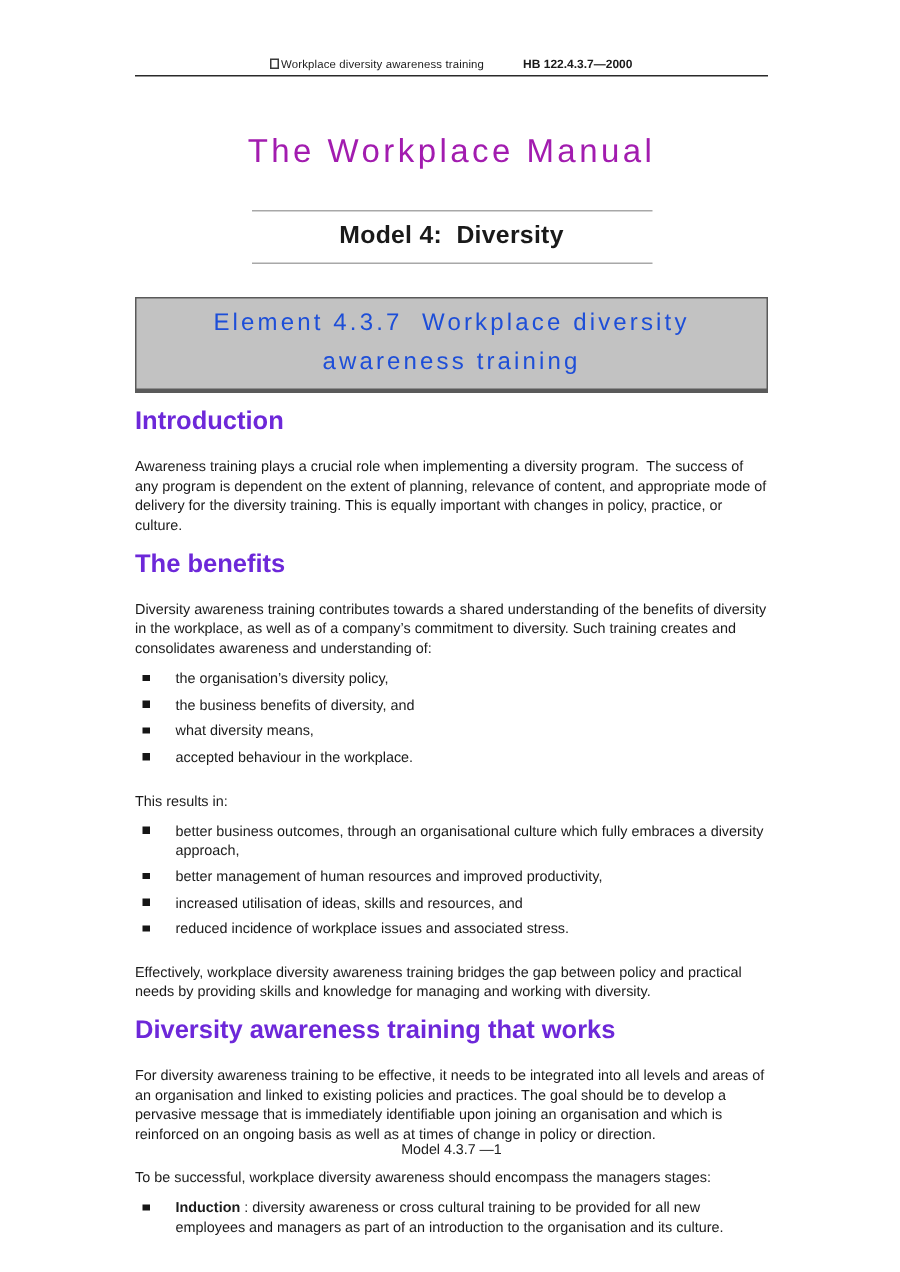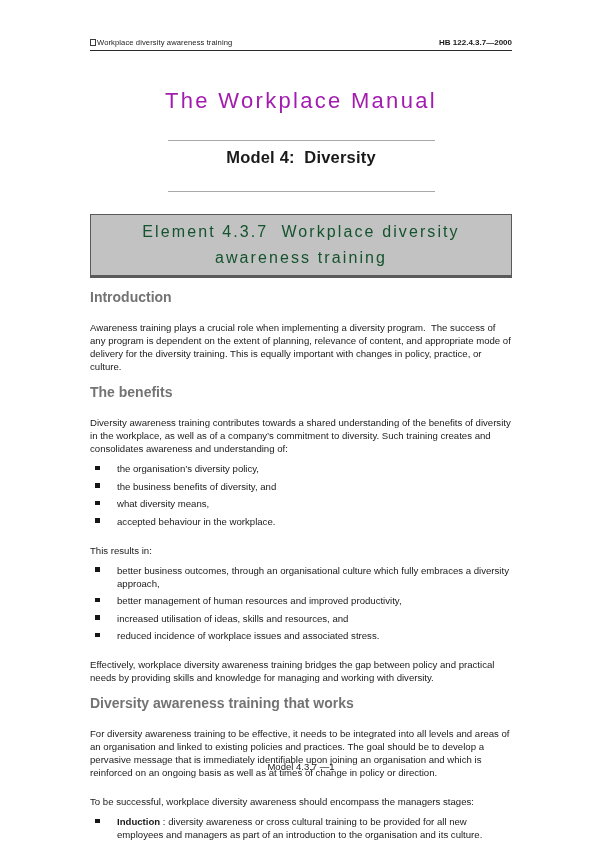--- a/index.html
+++ b/index.html
@@ -9,63 +9,63 @@
     font-family:"Liberation Sans", sans-serif;
     color:#1a1a1a;
     position:relative;
     overflow:hidden;
   }
   .page { position:absolute; inset:0; background:#ffffff; padding:0 88px 0 90px; box-sizing:border-box; }
 
   
   .doc-header {
     margin-top:38px;
-    display:flex; justify-content:space-between; align-items:flex-end;
+    display:flex; justify-content:center; align-items:flex-end;
     border-bottom:1.5px solid #2a2a2a;
     padding-bottom:3px;
   }
   .h-left { font-size:7.6px; letter-spacing:0.1px; }
   .h-right { font-size:8px; font-weight:bold;padding-left:26px; }
   .glyph-box { display:inline-block; width:6px; height:7.5px; border:1px solid #3a3a3a; vertical-align:-1px; margin-right:1px; box-sizing:border-box; }
 
   
   .doc-title {
     margin:37px 0 0; padding:0;
     text-align:center;
     font-size:22px; font-weight:normal; letter-spacing:2.3px;
     color:#a21caf;
   }
 
   
   .model-box {
     width:267px; margin:26px auto 0;
     border-top:1px solid #a8a8a8; border-bottom:1px solid #a8a8a8;
-    padding:7px 0 24px;
+    padding:7px 0 8px;
     text-align:center;
   }
   .model-text { font-size:16.5px; font-weight:bold; white-space:pre-wrap; letter-spacing:0.2px; }
 
   
   .banner {
     margin:22px 0 9px;
     background:#c2c2c2;
     border:1px solid #5a5a5a;
     border-bottom-width:3px;
     text-align:center;
     font-size:16px; letter-spacing:2.1px; line-height:26px;
     padding:4px 38px;
     white-space:pre-wrap;
-    color:#14532d;
+    color:#1d4ed8;
   }
 
   
   .doc-body h2 {
-    font-size:14px; line-height:16px;
+    font-size:17px; line-height:16px;
     margin:11px 0 5px; padding:0;
-    color:#737373;
+    color:#6d28d9;
   }
   .doc-body p {
     font-size:9.6px; line-height:13px;
     margin:16px 0 7px; padding:0;
     white-space:pre-wrap;
   }
   .doc-body ul { list-style:none; margin:0 0 7px; padding:0; }
   .doc-body li {
     position:relative;
     font-size:9.6px; line-height:13px;

